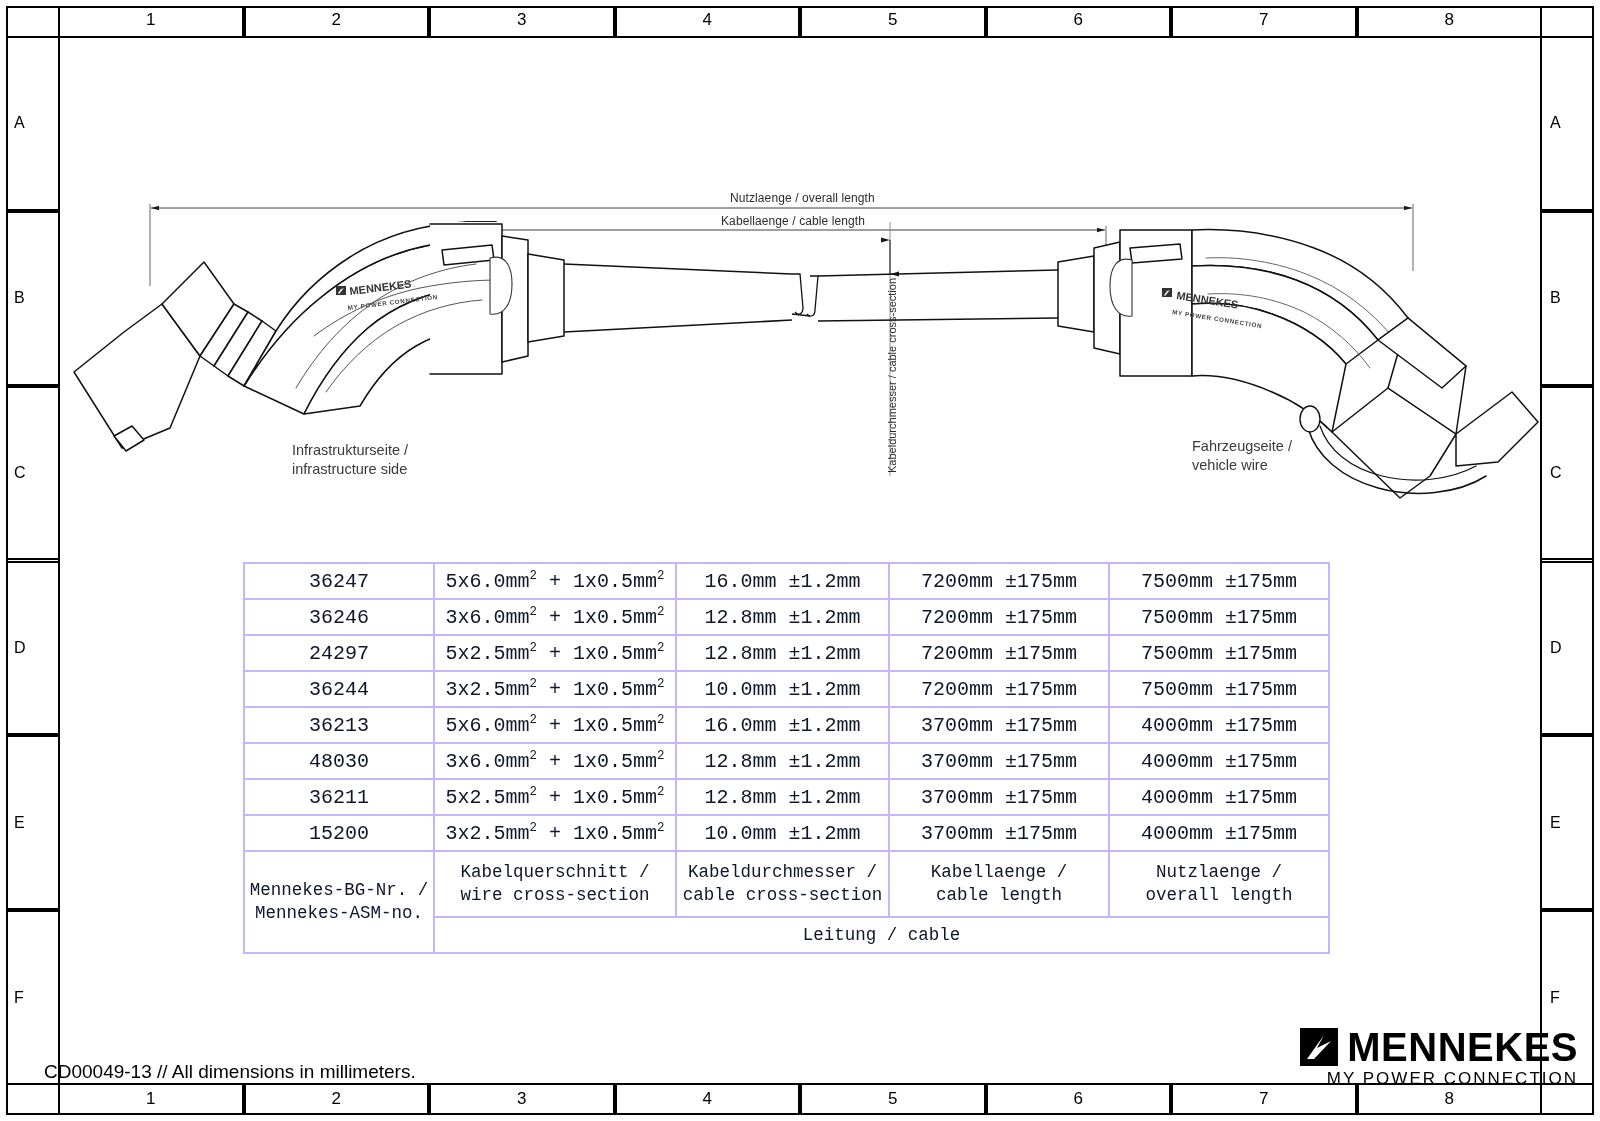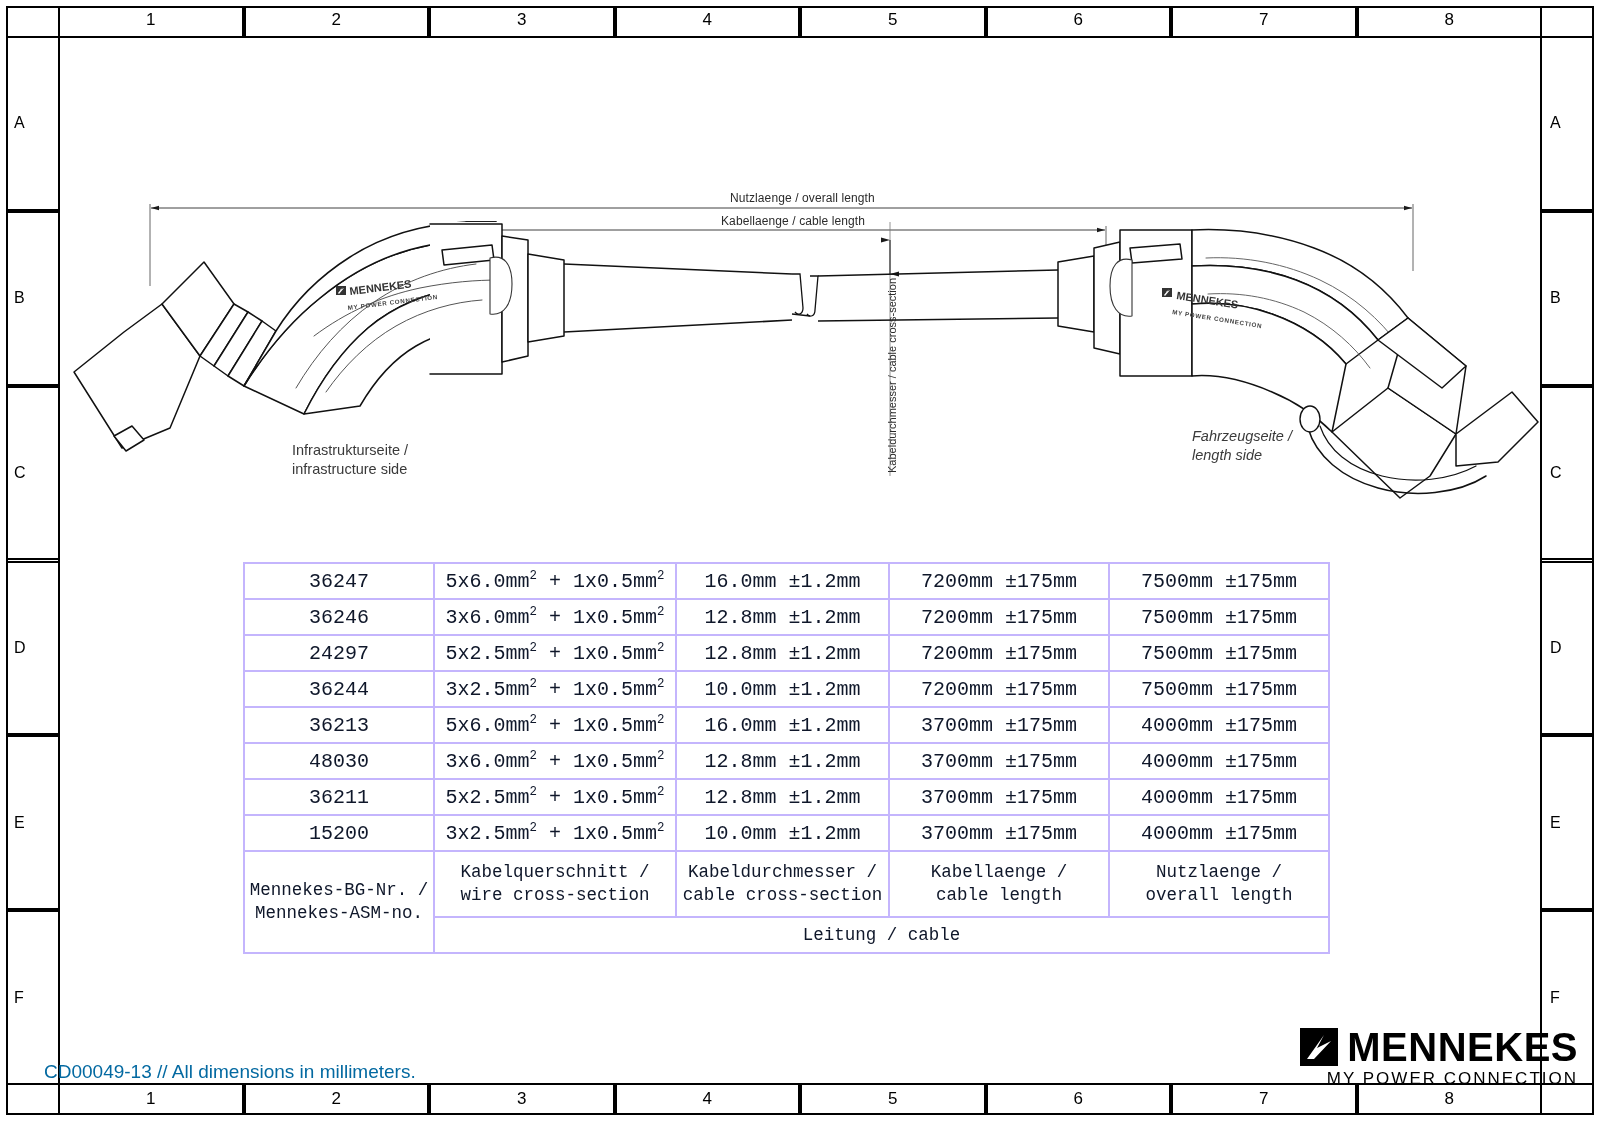--- a/index.html
+++ b/index.html
@@ -125,21 +125,21 @@
     height: 34px !important;
     margin-top: 14px;
   }
 
   
   #footer-note {
     position: absolute;
     left: 44px;
     bottom: 38px;
     font-size: 19px;
-    color: #0369a1;
+    color: #000000;
     white-space: nowrap;
   }
   #logo-block {
     position: absolute;
     right: 22px;
     bottom: 32px;
     text-align: right;
   }
   #logo-row {
     display: flex;
@@ -361,23 +361,23 @@
     </svg>
 
     <div class="dim-label" style="left:672px; top:155px;">Nutzlaenge / overall length</div>
     <div class="dim-label" style="left:663px; top:178px;">Kabellaenge / cable length</div>
     <div class="vert-label" style="left:828px; top:437px;">Kabeldurchmesser / cable cross-section</div>
 
     <div class="side-label" style="left:217px; top:405px;margin-left:17px;">
       <span>Infrastrukturseite /</span><br>
       <span>infrastructure side</span>
     </div>
-    <div class="side-label" style="left:1134px; top:391px;font-style:italic;">
+    <div class="side-label" style="left:1134px; top:401px;">
       <span>Fahrzeugseite /</span><br>
-      <span>length side</span>
+      <span>vehicle wire</span>
     </div>
   </div>
 
   <table id="spec-table">
     <colgroup>
       <col style="width:190px">
       <col style="width:242px">
       <col style="width:213px">
       <col style="width:220px">
       <col style="width:220px">

